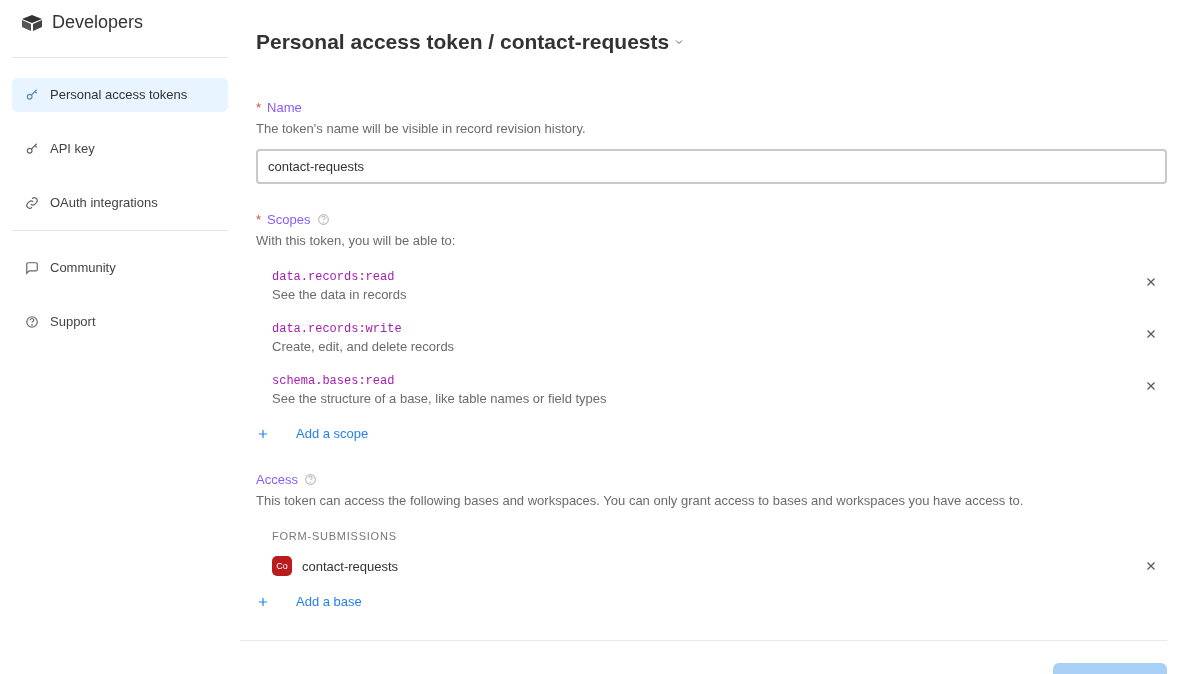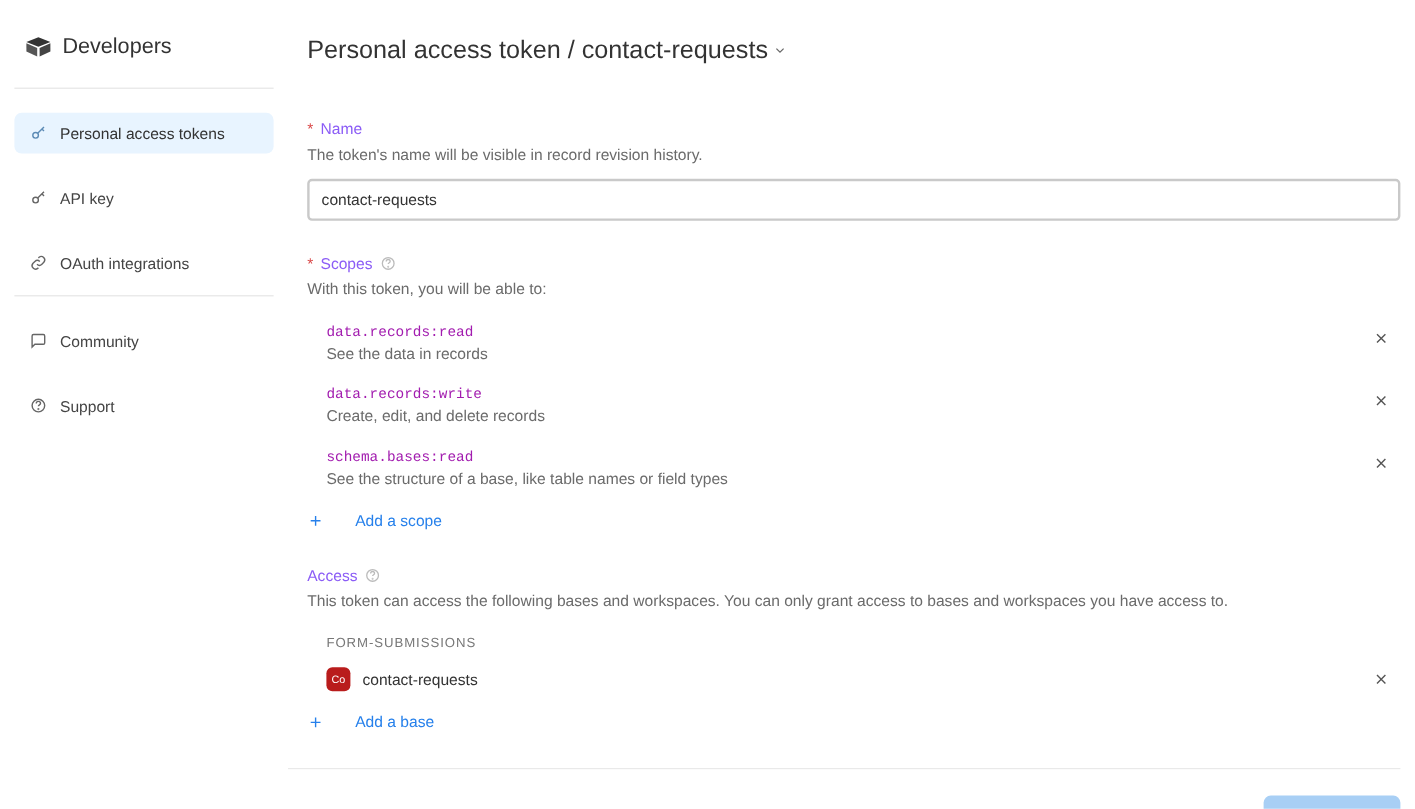--- a/index.html
+++ b/index.html
@@ -8,38 +8,38 @@
   font-size: 13px;
   color: #333;
   background: #fff;
   width: 1179px;
   height: 674px;
   overflow: hidden;
 }
 .layout { display: flex; height: 100%; }
 .sidebar {
   width: 240px;
-  padding: 20px 12px 12px 12px;
+  padding: 4px 12px 12px 12px;
   flex-shrink: 0;
 }
 .logo-row {
   display: flex;
   align-items: center;
   gap: 8px;
   padding: 8px 8px 20px 8px;
 }
 .logo-text { font-size: 18px; color: #333; }
 .divider {
   height: 1px;
   background: #e5e5e5;
   margin: 4px 0 10px 0;
 }
 .nav-item {
   display: flex;
-  align-items: center;
+  align-items: flex-start;
   gap: 10px;
   padding: 9px 12px;
   border-radius: 6px;
   cursor: pointer;
   color: #444;
   font-size: 13px;
   margin-top: 20px;
 }
 .nav-item.active {
   background: #e8f4ff;
@@ -52,20 +52,21 @@
   padding: 20px 12px 12px 0;
   display: flex;
   flex-direction: column;
   min-width: 0;
 }
 .header {
   display: flex;
   align-items: center;
   gap: 4px;
   padding: 10px 0 22px 16px;
+  font-weight: bold;
 }
 .header-title {
   font-size: 21px;
   color: #333;
 }
 .header-divider { height: 1px; background: #e9e9e9; }
 .form-area { padding: 24px 0 0 16px; }
 .field-group { margin-bottom: 28px; }
 .label-row { margin-bottom: 4px; display: flex; align-items: center; gap: 6px; }
 .required { color: #d94848; }

